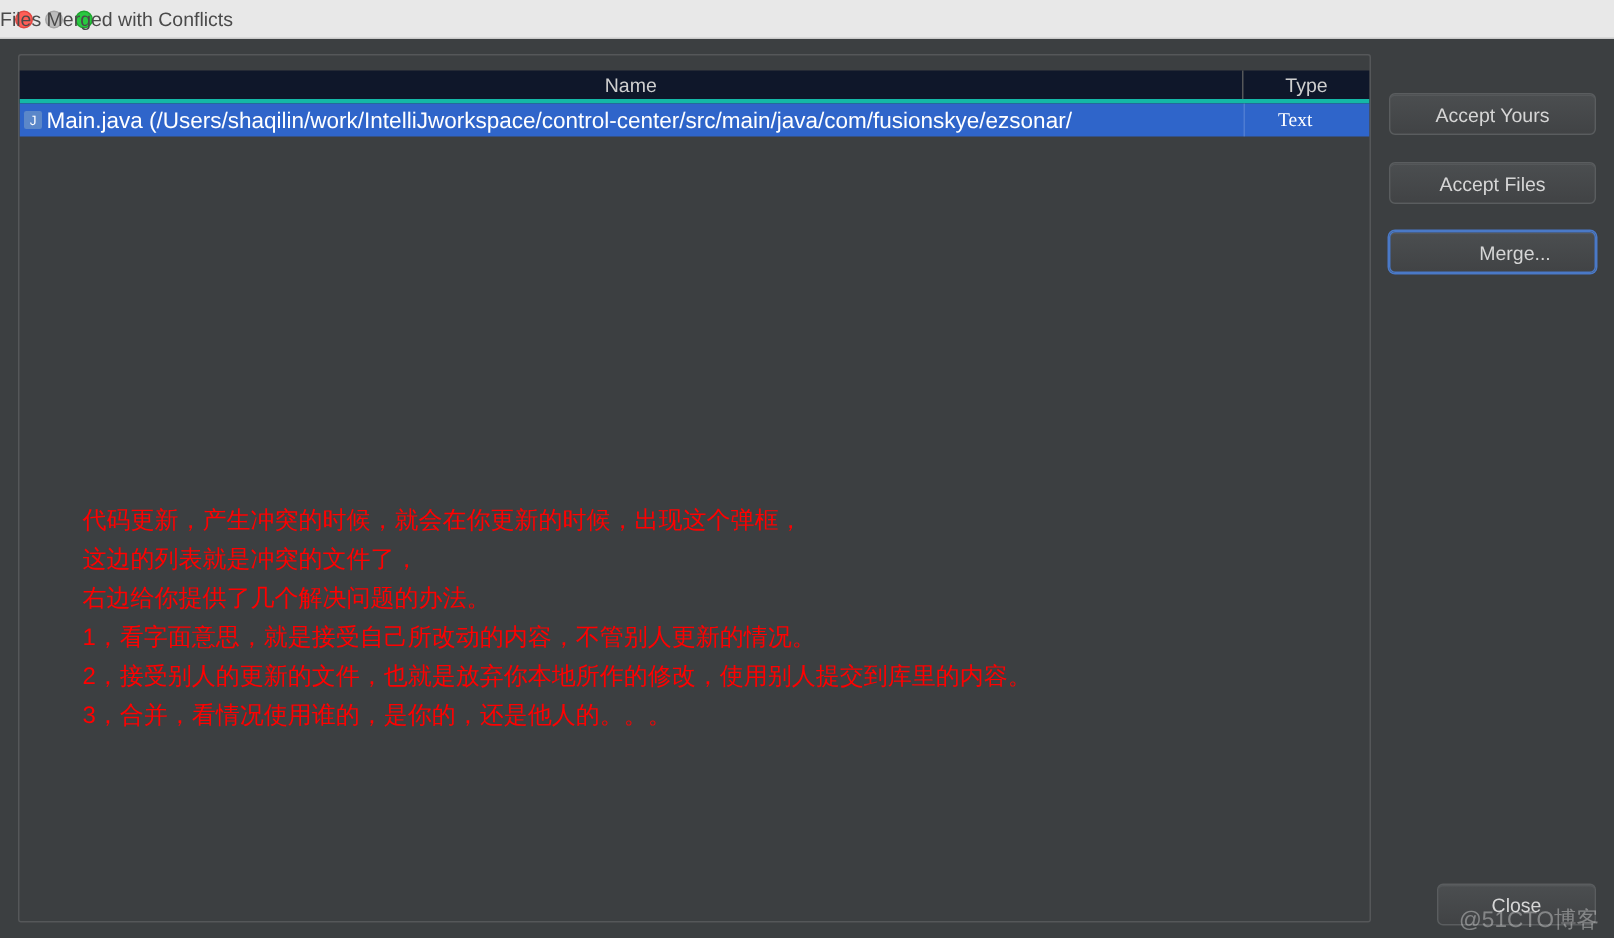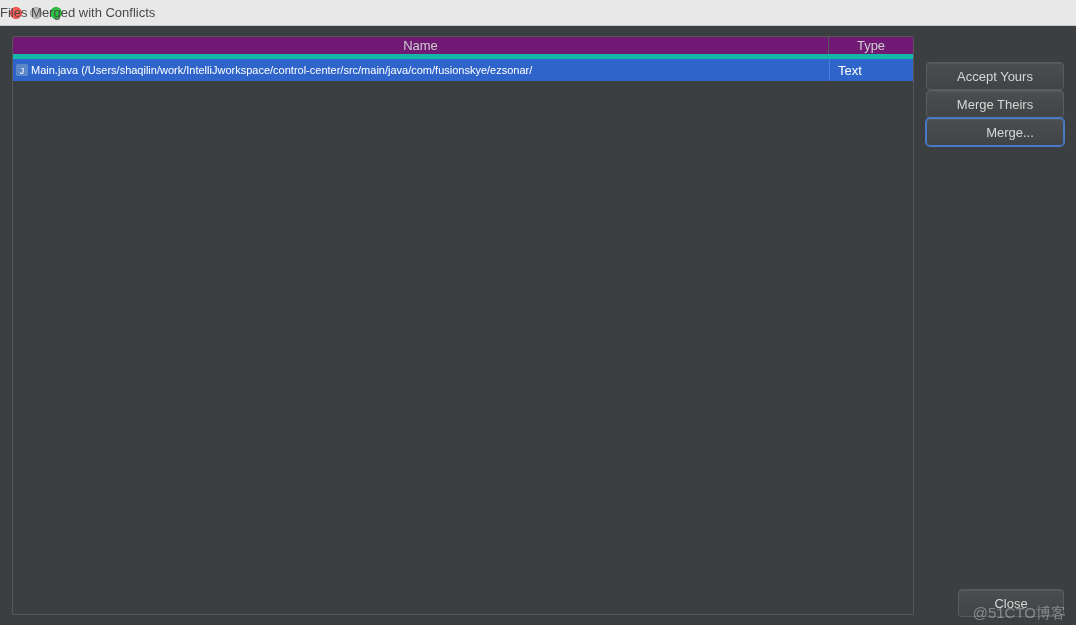--- a/index.html
+++ b/index.html
@@ -11,34 +11,34 @@
   .traffic { display: flex; gap: 8px; padding-left: 10px; }
   .tl { width: 12px; height: 12px; border-radius: 50%; }
   .tl.close { background: #ff5f57; border: 0.5px solid #e24640; }
   .tl.min   { background: #bdbdbd; border: 0.5px solid #a6a6a6; }
   .tl.max   { background: #28c940; border: 0.5px solid #1fa52f; }
   .title { position: absolute; left: 0; right: 0; font-size: 13px; color: #4a4a4a; pointer-events: none; }
 
   
   .content { position: absolute; top: 26px; left: 0; right: 0; bottom: 0; padding: 10px 12px 10px 12px; display: flex; gap: 12px; }
   .left { flex: 1; display: flex; flex-direction: column; }
-  .right { width: 138px; display: flex; flex-direction: column; gap: 0; padding-top: 26px; }
+  .right { width: 138px; display: flex; flex-direction: column; gap: 18px; padding-top: 26px; }
 
   
   .table-wrap { border: 1px solid #555759; border-radius: 2px; background: #3c3f41; flex: 1; position: relative; overflow: hidden; }
-  .thead { display: flex; background: #701a75; border-bottom: 5px solid #14b8a6; height: 22px; }
+  .thead { display: flex; background: #0f172a; border-bottom: 3px solid #14b8a6; height: 22px; margin-top: 10px; }
   .th { font-size: 13px; color: #cfcfcf; display: flex; align-items: center; justify-content: center; border-right: 1px solid #555759; }
   .th:last-child { border-right: none; }
   .th.name { flex: 1; }
   .th.type { width: 84px; }
   .row { display: flex; height: 22px; background: #2f65ca; color: #ffffff; align-items: center; }
   .row .icon { width: 18px; display: flex; align-items: center; justify-content: center; }
   .row .icon svg { display: block; }
-  .row .name { flex: 1; font-size: 11px; white-space: nowrap; overflow: hidden; padding-right: 4px; }
-  .row .type { width: 84px; font-size: 13px; padding-left: 8px; border-left: 1px solid rgba(255,255,255,0.15); height: 100%; display: flex; align-items: center; }
+  .row .name { flex: 1; font-size: 15px; white-space: nowrap; overflow: hidden; padding-right: 4px; }
+  .row .type { width: 84px; font-size: 13px; padding-left: 22px; border-left: 1px solid rgba(255,255,255,0.15); height: 100%; display: flex; align-items: center; font-family: Liberation Serif, serif; }
 
   
   .annot { position: absolute; left: 42px; top: 298px; color: #ff0000; font-size: 16px; line-height: 26px; font-family: "PingFang SC", "Microsoft YaHei", sans-serif; pointer-events: none; }
 
   
   .btn { height: 28px; background: linear-gradient(#4b4e50,#414345); border: 1px solid #5a5d5f; border-radius: 4px; color: #d6d6d6; font-size: 13px; display: flex; align-items: center; justify-content: center; cursor: default; box-shadow: inset 0 1px 0 rgba(255,255,255,0.06); }
   .btn.focus { border-color: #4a79c7; box-shadow: 0 0 0 1px #4a79c7, inset 0 1px 0 rgba(255,255,255,0.06); padding-left: 30px; }
 
   
   .footer { position: absolute; right: 12px; bottom: 8px; }
@@ -70,26 +70,34 @@
         <span class="icon">
           <svg width="14" height="14" viewBox="0 0 14 14">
             <rect x="1" y="1" width="12" height="12" rx="1.5" fill="#5b87c9"></rect>
             <text x="7" y="10.5" text-anchor="middle" font-size="9" font-family="Arial" fill="#ffffff">J</text>
           </svg>
         </span>
         <span class="name">Main.java (/Users/shaqilin/work/IntelliJworkspace/control-center/src/main/java/com/fusionskye/ezsonar/</span>
         <span class="type">Text</span>
       </div>
 
+      <div class="annot">
+        <div>代码更新，产生冲突的时候，就会在你更新的时候，出现这个弹框，</div>
+        <div>这边的列表就是冲突的文件了，</div>
+        <div>右边给你提供了几个解决问题的办法。</div>
+        <div>1，看字面意思，就是接受自己所改动的内容，不管别人更新的情况。</div>
+        <div>2，接受别人的更新的文件，也就是放弃你本地所作的修改，使用别人提交到库里的内容。</div>
+        <div>3，合并，看情况使用谁的，是你的，还是他人的。。。</div>
+      </div>
     </div>
   </div>
 
   <div class="right">
     <div class="btn">Accept Yours</div>
-    <div class="btn">Merge Theirs</div>
+    <div class="btn">Accept Files</div>
     <div class="btn focus">Merge...</div>
   </div>
 </div>
 
 <div class="footer">
   <div class="btn">Close</div>
 </div>
 
 <div class="wm">@51CTO博客</div>
 

